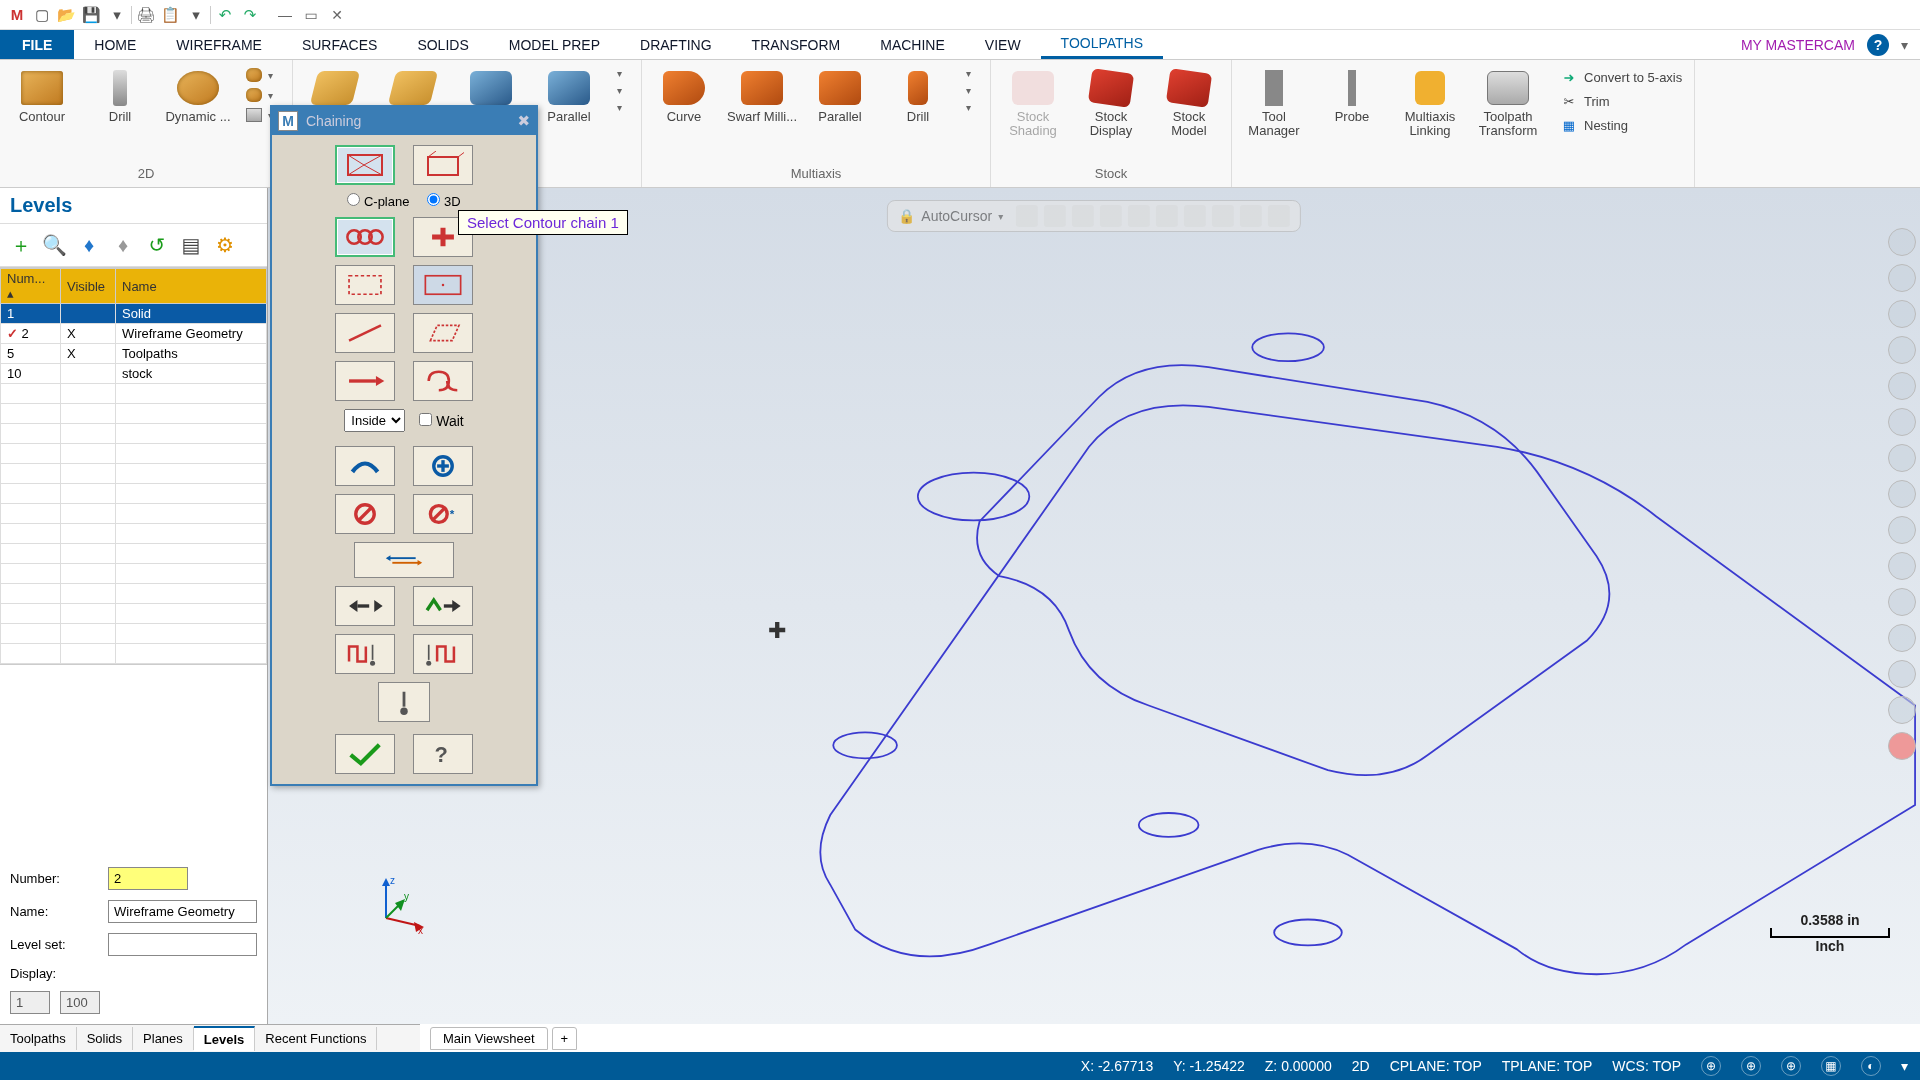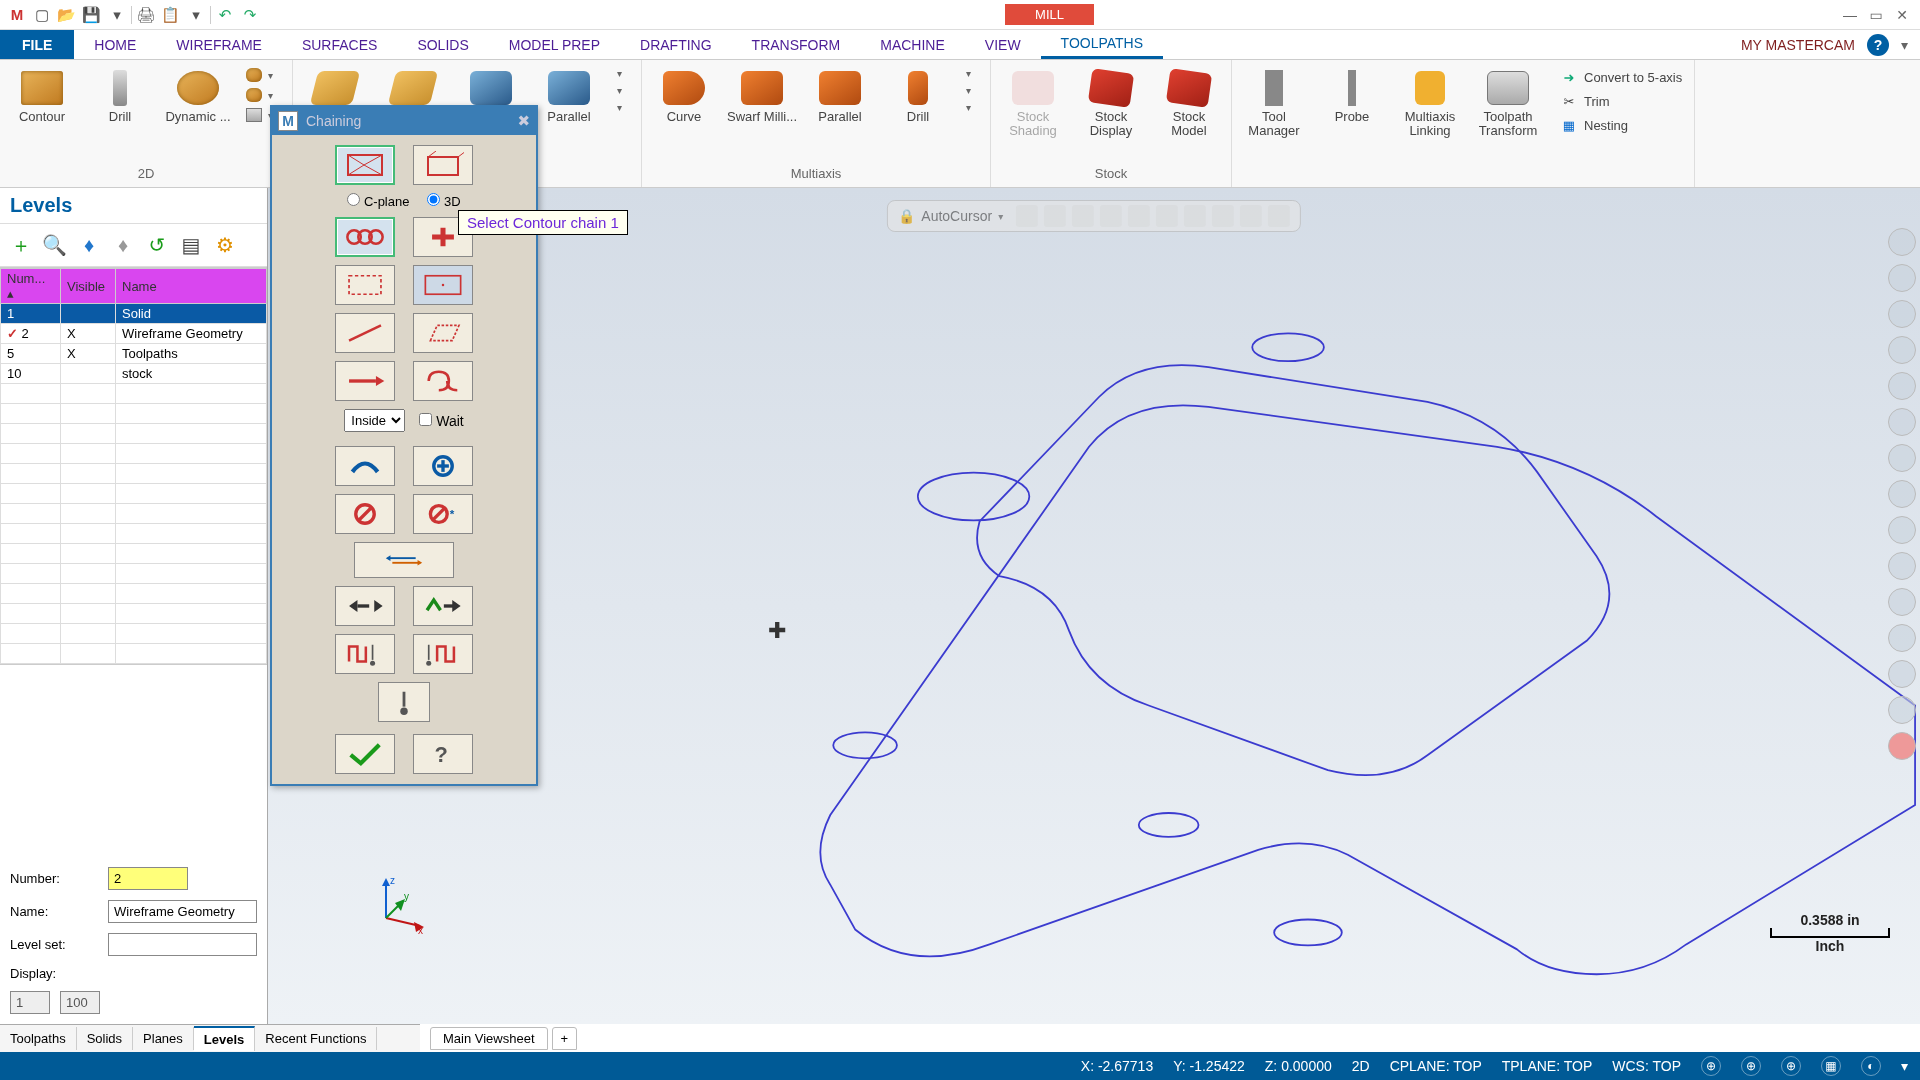--- a/index.html
+++ b/index.html
@@ -10,21 +10,21 @@
 .qat { display: flex; align-items: center; gap: 3px; padding: 0 6px; }
 .qat-btn { width: 22px; height: 22px; display: flex; align-items: center; justify-content: center; color: #555; font-size: 15px; cursor: pointer; }
 .titlebar-center { flex: 1; display: flex; align-items: center; justify-content: center; gap: 60px; }
 .context-tab { background: #e04b3b; color: #fff; padding: 3px 30px; font-size: 13px; }
 .titlebar-path { color: #666; font-size: 14px; margin-left: auto; padding-right: 8px; }
 .win-controls { display: flex; gap: 6px; padding: 0 8px; }
 .win-btn { width: 20px; height: 20px; display: flex; align-items: center; justify-content: center; cursor: pointer; color: #666; }
 
 
 .ribbon-tabs { height: 30px; display: flex; align-items: stretch; border-bottom: 1px solid #ccc; }
-.ribbon-tab { padding: 0 20px; display: flex; align-items: center; font-size: 14px; color: #4c1d95; cursor: pointer; }
+.ribbon-tab { padding: 0 20px; display: flex; align-items: center; font-size: 14px; color: #0f172a; cursor: pointer; }
 .ribbon-tab.file { background: #005fa3; color: #fff; font-weight: 600; padding: 0 22px; }
 .ribbon-tab.active { border-bottom: 3px solid #005fa3; color: #005fa3; }
 .ribbon-right { margin-left: auto; display: flex; align-items: center; gap: 12px; padding-right: 12px; }
 .help-circle { width: 22px; height: 22px; border-radius: 50%; background: #005fa3; color: #fff; display: flex; align-items: center; justify-content: center; font-size: 14px; font-weight: bold; }
 
 
 .ribbon { height: 128px; display: flex; border-bottom: 1px solid #ccc; background: #f8f8f8; }
 .ribbon-group { border-right: 1px solid #ddd; display: flex; flex-direction: column; padding: 4px 6px; }
 .ribbon-group-body { flex: 1; display: flex; align-items: flex-start; gap: 6px; }
 .ribbon-group-label { text-align: center; font-size: 13px; color: #666; padding: 2px 0; }
@@ -37,21 +37,21 @@
 
 
 .left-panel { position: absolute; left: 0; top: 188px; width: 268px; bottom: 56px; border-right: 1px solid #aaa; background: #fff; display: flex; flex-direction: column; }
 .levels-header { padding: 6px 10px; font-size: 20px; color: #005fa3; font-weight: 600; border-bottom: 1px solid #ddd; }
 .levels-toolbar { display: flex; gap: 4px; padding: 6px; border-bottom: 1px solid #ddd; }
 .lvl-tool { width: 30px; height: 30px; display: flex; align-items: center; justify-content: center; cursor: pointer; font-size: 20px; color: #444; }
 .lvl-tool.green { color: #1a9c1a; }
 .lvl-tool.gear { color: #e09000; }
 .levels-table { border-top: 1px solid #ccc; flex: 0 0 auto; }
 .levels-table table { width: 100%; border-collapse: collapse; font-size: 13px; }
-.levels-table th { background: #d946ef; border: 1px solid #ccc; padding: 2px 6px; text-align: left; font-weight: normal; color: #333; }
+.levels-table th { background: #eab308; border: 1px solid #ccc; padding: 2px 6px; text-align: left; font-weight: normal; color: #333; }
 .levels-table td { border: 1px solid #ddd; padding: 2px 6px; height: 20px; }
 .levels-table tr.sel { background: #0a5aa5; color: #fff; }
 .levels-table .empty-row td { height: 20px; }
 .levels-form { padding: 10px; font-size: 13px; display: grid; grid-template-columns: 90px 1fr; gap: 10px 8px; align-items: center; }
 .levels-form input[type=text] { width: 100%; border: 1px solid #888; padding: 3px 5px; font-size: 13px; }
 .num-input { background: #ffff7a; }
 .radio-col { display: flex; flex-direction: column; gap: 4px; }
 .radio-col label { display: flex; align-items: center; gap: 6px; }
 .spin-row { display: flex; gap: 10px; }
 .spin-row input { width: 70px; background: #eee; }
@@ -121,44 +121,41 @@
     <div class="qat-btn" style="color:#2a6;">💾</div>
     <div class="qat-btn">▾</div>
     <span style="width:1px;height:18px;background:#ccc;"></span>
     <div class="qat-btn">🖨</div>
     <div class="qat-btn">📋</div>
     <div class="qat-btn">▾</div>
     <span style="width:1px;height:18px;background:#ccc;"></span>
     <div class="qat-btn" style="color:#2a6;">↶</div>
     <div class="qat-btn" style="color:#2a6;">↷</div>
   </div>
-  <div class="titlebar-center">
-    <div class="context-tab">MILL</div>
-  </div>
   <div class="win-controls">
     <div class="win-btn">—</div>
     <div class="win-btn">▭</div>
     <div class="win-btn">✕</div>
   </div>
 </div>
 
 <div class="ribbon-tabs">
   <div class="ribbon-tab file">FILE</div>
   <div class="ribbon-tab">HOME</div>
   <div class="ribbon-tab">WIREFRAME</div>
   <div class="ribbon-tab">SURFACES</div>
   <div class="ribbon-tab">SOLIDS</div>
   <div class="ribbon-tab">MODEL PREP</div>
   <div class="ribbon-tab">DRAFTING</div>
   <div class="ribbon-tab">TRANSFORM</div>
   <div class="ribbon-tab">MACHINE</div>
   <div class="ribbon-tab">VIEW</div>
   <div class="ribbon-tab active">TOOLPATHS</div>
   <div class="ribbon-right">
-    <span style="color:#7f1d1d;">MY MASTERCAM</span>
+    <span style="color:#a21caf;">MY MASTERCAM</span>
     <div class="help-circle">?</div>
     <span style="color:#666;">▾</span>
   </div>
 </div>
 
 <div class="ribbon">
   <div class="ribbon-group">
     <div class="ribbon-group-body">
       <div class="rbtn-large">
           <div class="ico">

